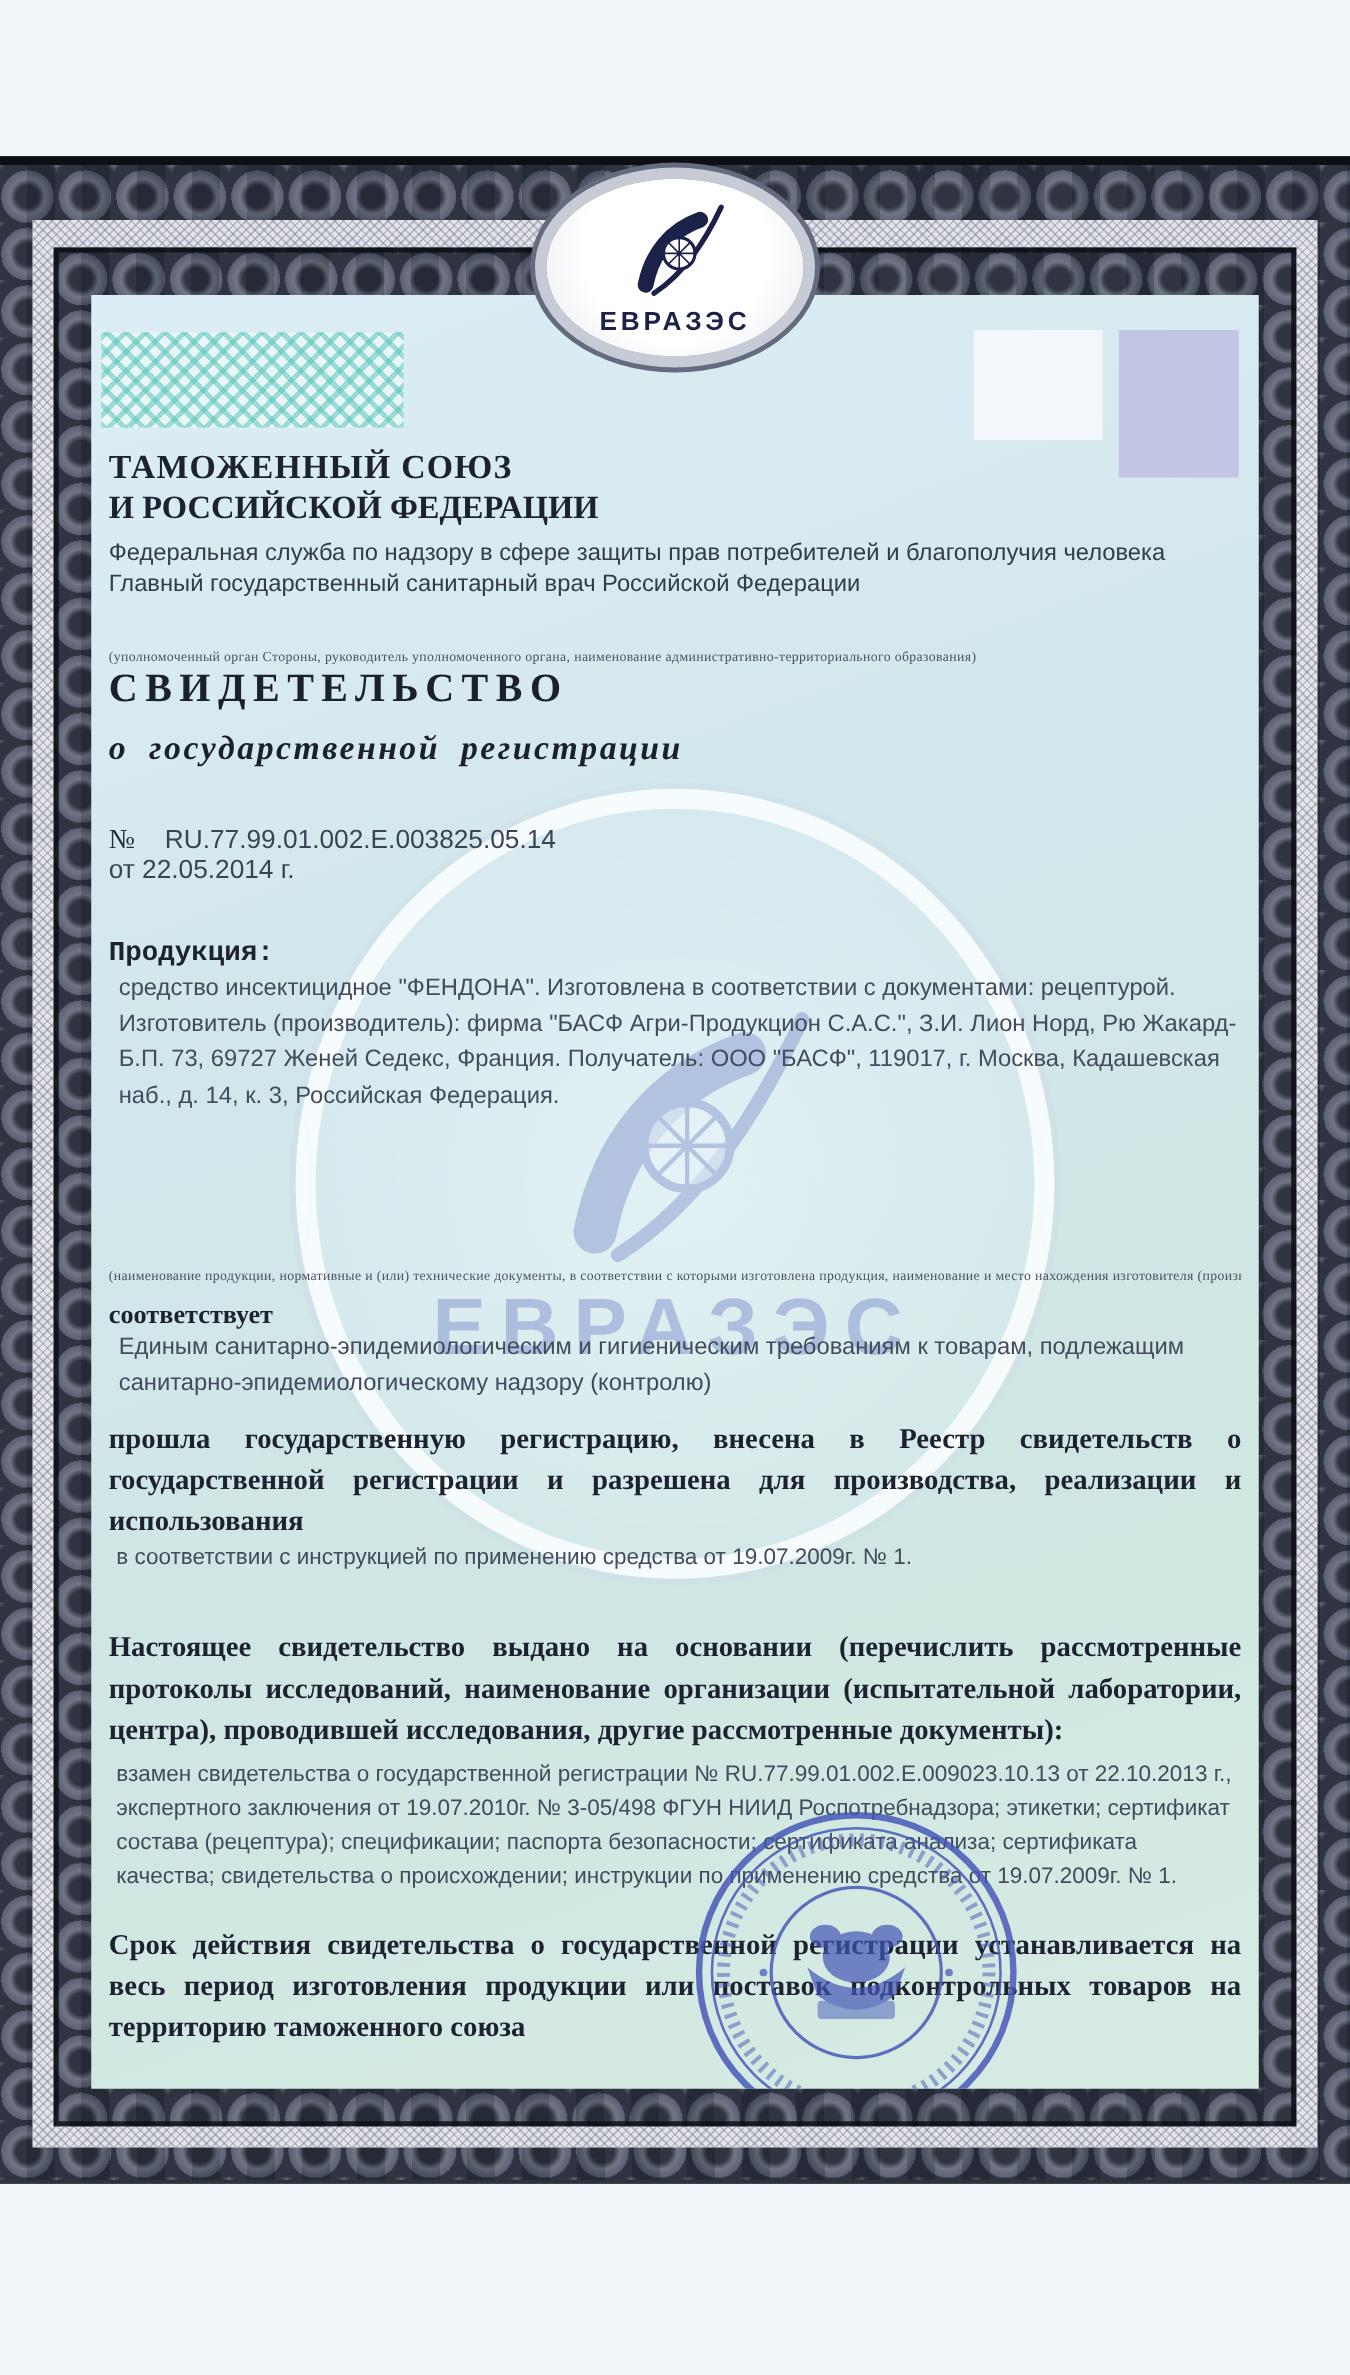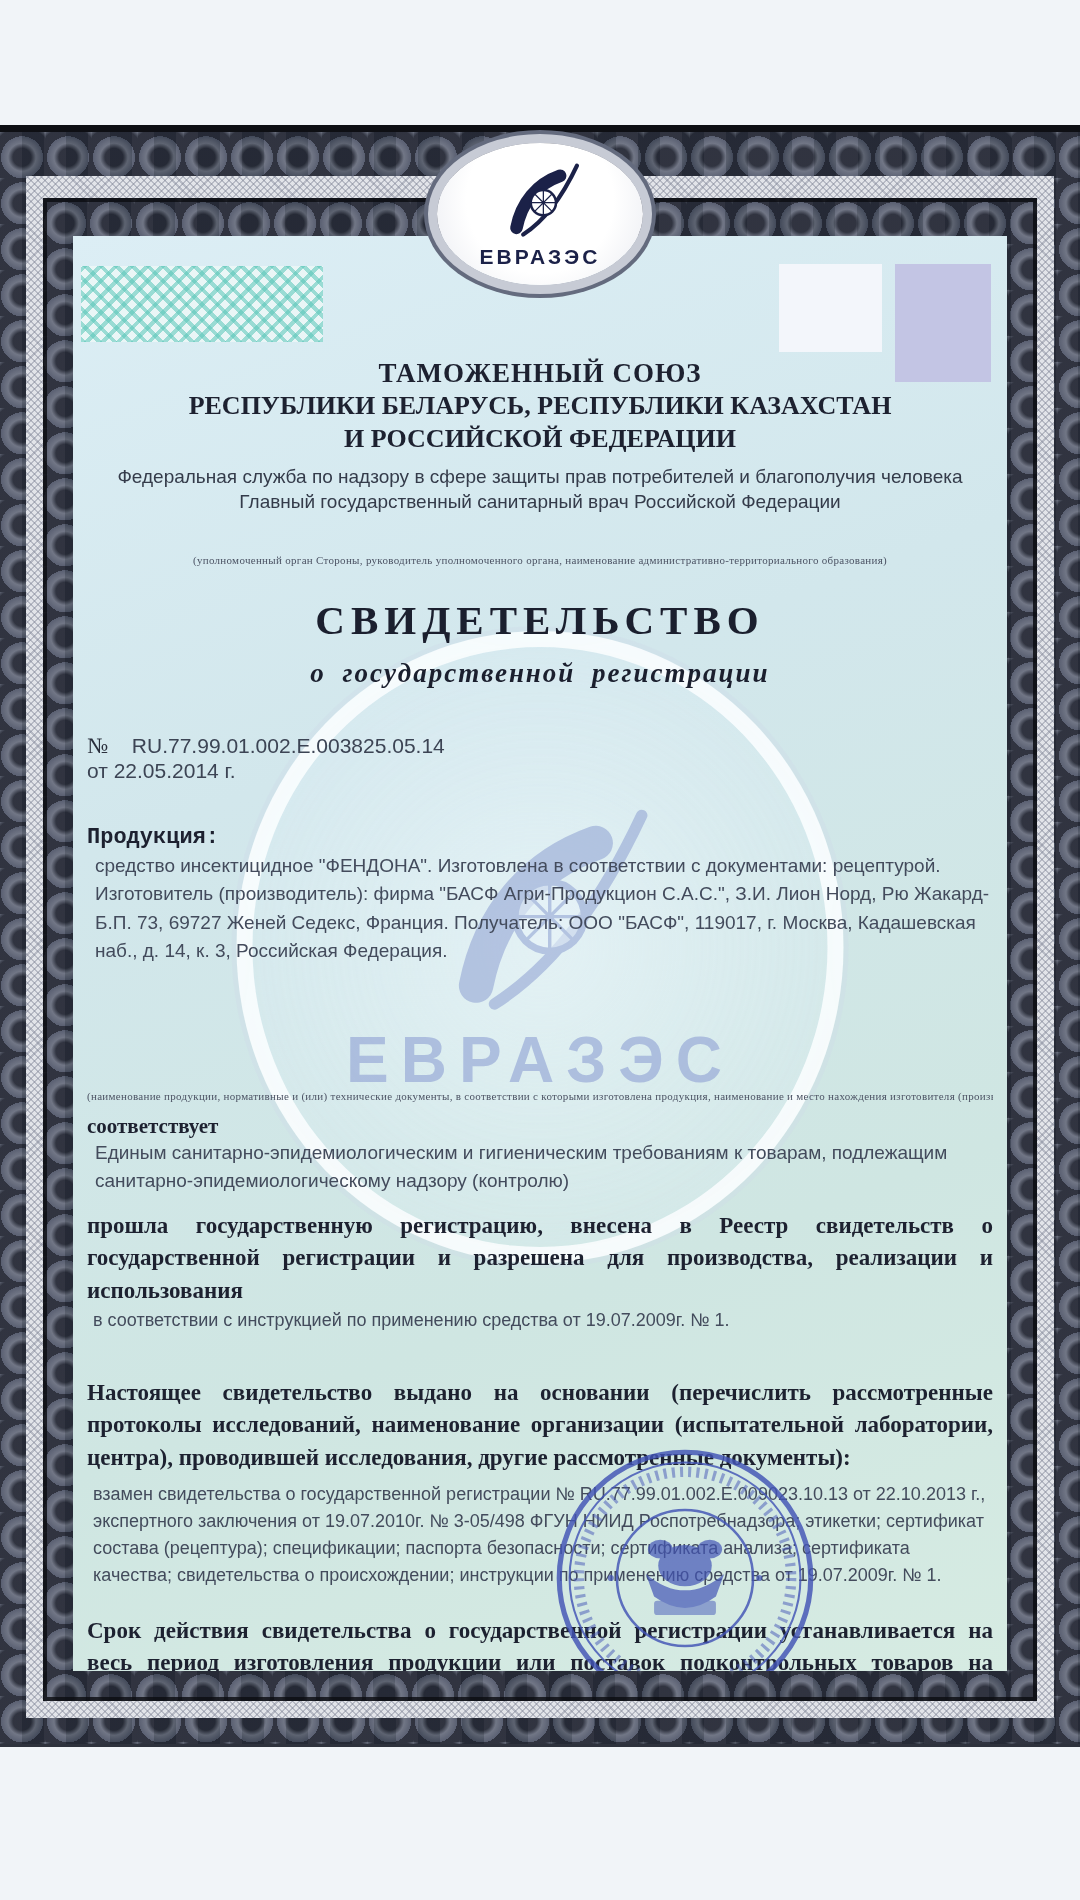--- a/index.html
+++ b/index.html
@@ -73,29 +73,29 @@
     box-shadow:0 0 0 9px #c7cbd5, 0 0 0 13px #646b7e;
     display:flex;flex-direction:column;align-items:center;justify-content:center;
     z-index:6;
   }
   .oval-logo .logo-text{
     font-family:"Liberation Sans",sans-serif;font-weight:bold;
     font-size:21px;letter-spacing:3px;color:#1b2148;margin-top:-2px;
   }
   
   .content{position:relative;z-index:1;padding:0 14px;}
-  .center{text-align:center;}
+  .center{}
   .h-customs{margin-top:122px;font-size:27px;font-weight:bold;color:#1d2130;letter-spacing:1px;}
   .h-line{font-size:26px;font-weight:bold;color:#1d2130;line-height:1.28;}
   .h-sans{font-family:"Liberation Sans",sans-serif;font-size:19px;color:#343b4a;line-height:1.32;}
   .note-tiny{
     font-size:11px;color:#4c5364;letter-spacing:.3px;white-space:nowrap;overflow:hidden;
   }
   .note-authority{margin-top:40px;}
-  .doc-title{margin-top:30px;font-size:41px;font-weight:bold;color:#1b1f2e;letter-spacing:6px;}
+  .doc-title{font-size:32px;font-weight:bold;color:#1b1f2e;letter-spacing:6px;}
   .doc-subtitle{margin-top:14px;font-size:27px;font-weight:bold;color:#1b1f2e;letter-spacing:2px;word-spacing:8px;font-style:italic;}
   .num-row{
     margin-top:44px;display:flex;justify-content:space-between;align-items:baseline;
     font-family:"Liberation Sans",sans-serif;font-size:21px;color:#3c4454;
     padding-right:62px;
     flex-direction:column;
   }
   .num-row .no-sign{font-family:"Liberation Serif",serif;font-size:22px;color:#2a2f3c;margin-right:18px;}
   .product-label{margin-top:42px;font-size:22px;font-weight:bold;color:#1d2130;font-family:Liberation Mono, monospace;}
   .body-sans{font-family:"Liberation Sans",sans-serif;font-size:19px;color:#434b5c;line-height:1.5;}
@@ -157,21 +157,20 @@
                 <rect x="100" y="152" width="60" height="14" rx="3" opacity=".7"></rect>
                 <circle cx="58" cy="130" r="3"></circle>
                   <circle cx="202" cy="130" r="3"></circle>
               </g>
             </svg>
           </div>
 
           <div class="content">
 
             <div class="h-customs center">ТАМОЖЕННЫЙ СОЮЗ</div>
-            <div class="h-line center">РЕСПУБЛИКИ БЕЛАРУСЬ, РЕСПУБЛИКИ КАЗАХСТАН</div>
             <div class="h-line center">И РОССИЙСКОЙ ФЕДЕРАЦИИ</div>
             <div class="h-sans center" style="margin-top:8px">Федеральная служба по надзору в сфере защиты прав потребителей и благополучия человека</div>
             <div class="h-sans center">Главный государственный санитарный врач Российской Федерации</div>
 
             <div class="note-tiny note-authority center">(уполномоченный орган Стороны, руководитель уполномоченного органа, наименование административно-территориального образования)</div>
 
             <div class="doc-title center">СВИДЕТЕЛЬСТВО</div>
             <div class="doc-subtitle center">о государственной регистрации</div>
 
             <div class="num-row">

